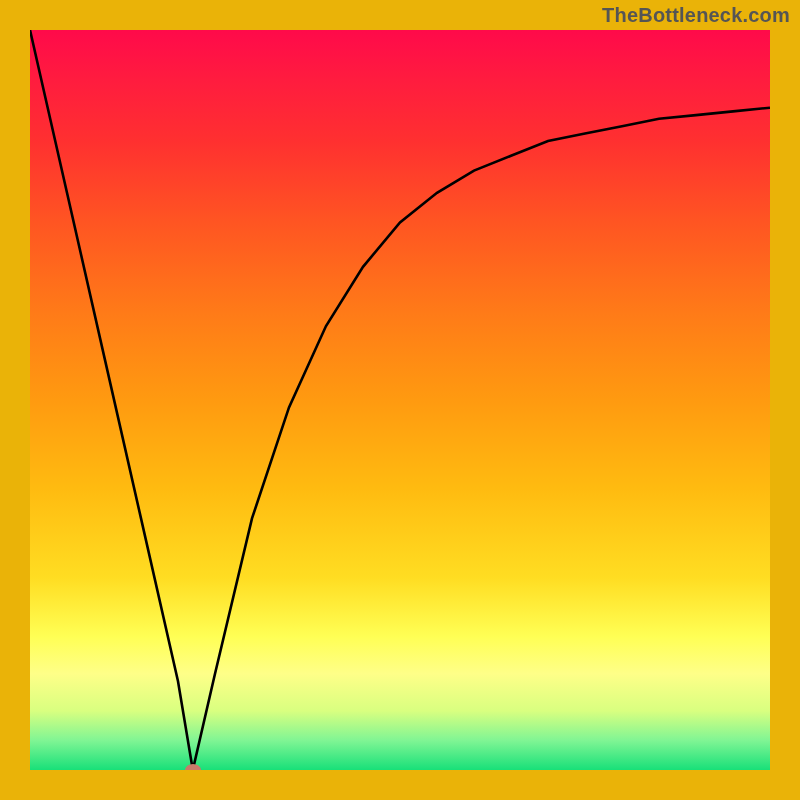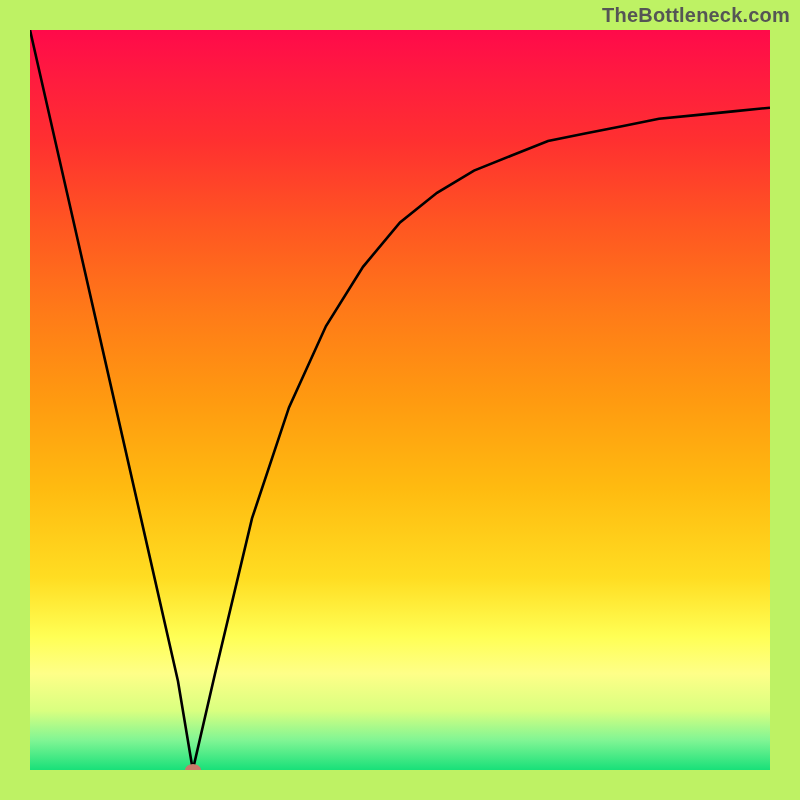--- a/index.html
+++ b/index.html
@@ -7,21 +7,21 @@
     padding: 0;
     width: 800px;
     height: 800px;
     background: #000;
     font-family: Arial, Helvetica, sans-serif;
   }
   .frame {
     position: relative;
     width: 800px;
     height: 800px;
-    background: #bef264;
+    background: #eab308;
   }
   .watermark {
     position: absolute;
     top: 4px;
     right: 10px;
     color: #555;
     font-size: 20px;
     font-weight: 600;
     letter-spacing: 0.2px;
     z-index: 10;

